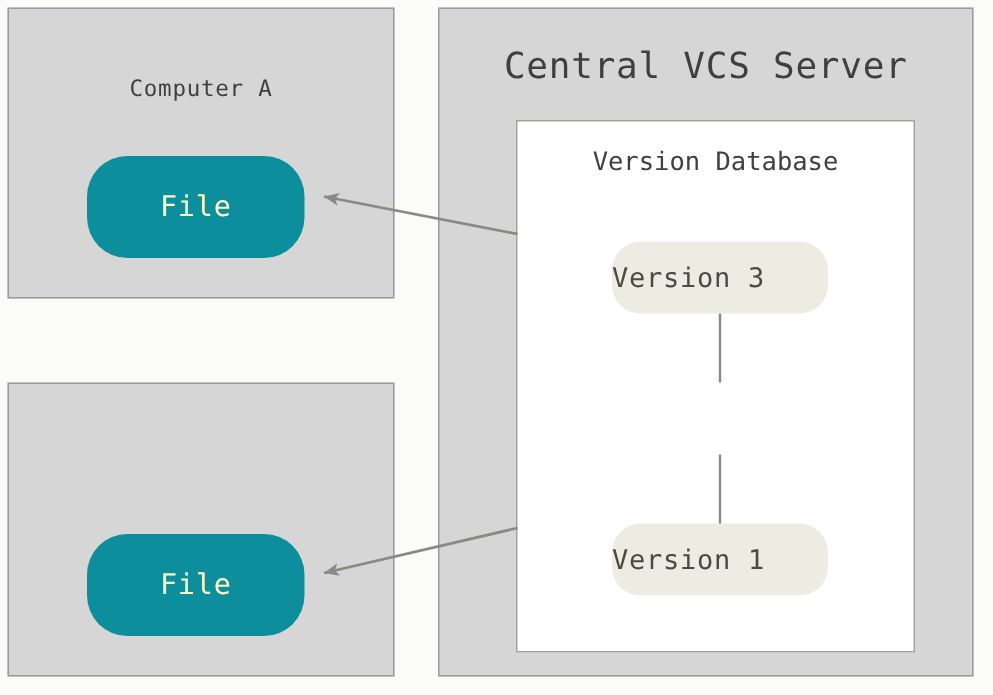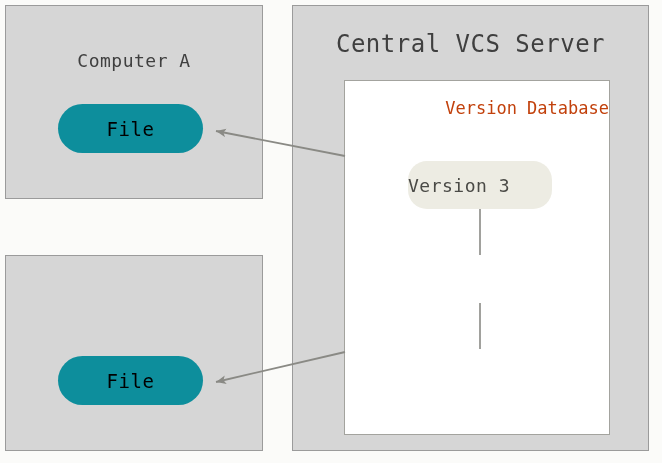--- a/index.html
+++ b/index.html
@@ -26,21 +26,21 @@
   #computer-a { left: 5px;   top: 5px;   width: 258px; height: 194px; }
   #computer-b { left: 5px;   top: 255px; width: 258px; height: 196px; }
   #vcs-server { left: 292px; top: 5px;   width: 357px; height: 446px; }
 
   .box-title {
     position: absolute;
     left: 0;
     width: 100%;
     text-align: center;
     color: #3f3f3f;
-    font-size: 18px;
+    font-size: 15px;
     letter-spacing: 0.5px;
     white-space: nowrap;
   }
   #computer-a .box-title { top: 44px; }
   #vcs-server  .box-title { top: 24px; font-size: 24px; }
 
   
   #version-database {
     position: absolute;
     left: 344px;
@@ -49,34 +49,34 @@
     height: 355px;
     background: #ffffff;
     border: 1.5px solid #a3a39e;
     box-sizing: border-box;
   }
   #version-database .panel-title {
     position: absolute;
     left: 0;
     top: 17px;
     width: 100%;
-    text-align: right;
-    color: #c2410c;
+    text-align: center;
+    color: #404040;
     font-size: 17px;
     white-space: nowrap;
   }
 
   
   .file-pill {
     position: absolute;
     width: 145px;
-    height: 49px;
+    height: 68px;
     background: #0d8e9c;
     border-radius: 27px;
-    color: #000000;
+    color: #fef9c3;
     font-size: 19px;
     display: flex;
     align-items: center;
     justify-content: center;
     letter-spacing: 0.5px;
   }
   #file-a { left: 58px; top: 104px; }
   #file-b { left: 58px; top: 356px; }
 
   
@@ -131,20 +131,23 @@
     <div class="box-title">Central VCS Server</div>
   </div>
 
   <div id="version-database">
     <div class="panel-title">Version Database</div>
   </div>
 
   <div class="version-pill" id="version-3">
     <span>Version 3</span>
   </div>
+  <div class="version-pill" id="version-1">
+    <span>Version 1</span>
+  </div>
 
   <svg id="connectors" viewBox="0 0 662 463" width="662" height="463" xmlns="http://www.w3.org/2000/svg">
     <defs>
       <marker id="arrowhead" markerWidth="11" markerHeight="9" refX="10" refY="4.5" orient="auto" markerUnits="userSpaceOnUse">
         <path d="M10,4.5 L0,0.2 L2.4,4.5 L0,8.8 Z" fill="#8a8a85"></path>
       </marker>
     </defs>
 
     <line x1="480" y1="209" x2="480" y2="255" stroke="#8a8a85" stroke-width="1.6"></line>
     <line x1="480" y1="303" x2="480" y2="349" stroke="#8a8a85" stroke-width="1.6"></line>

